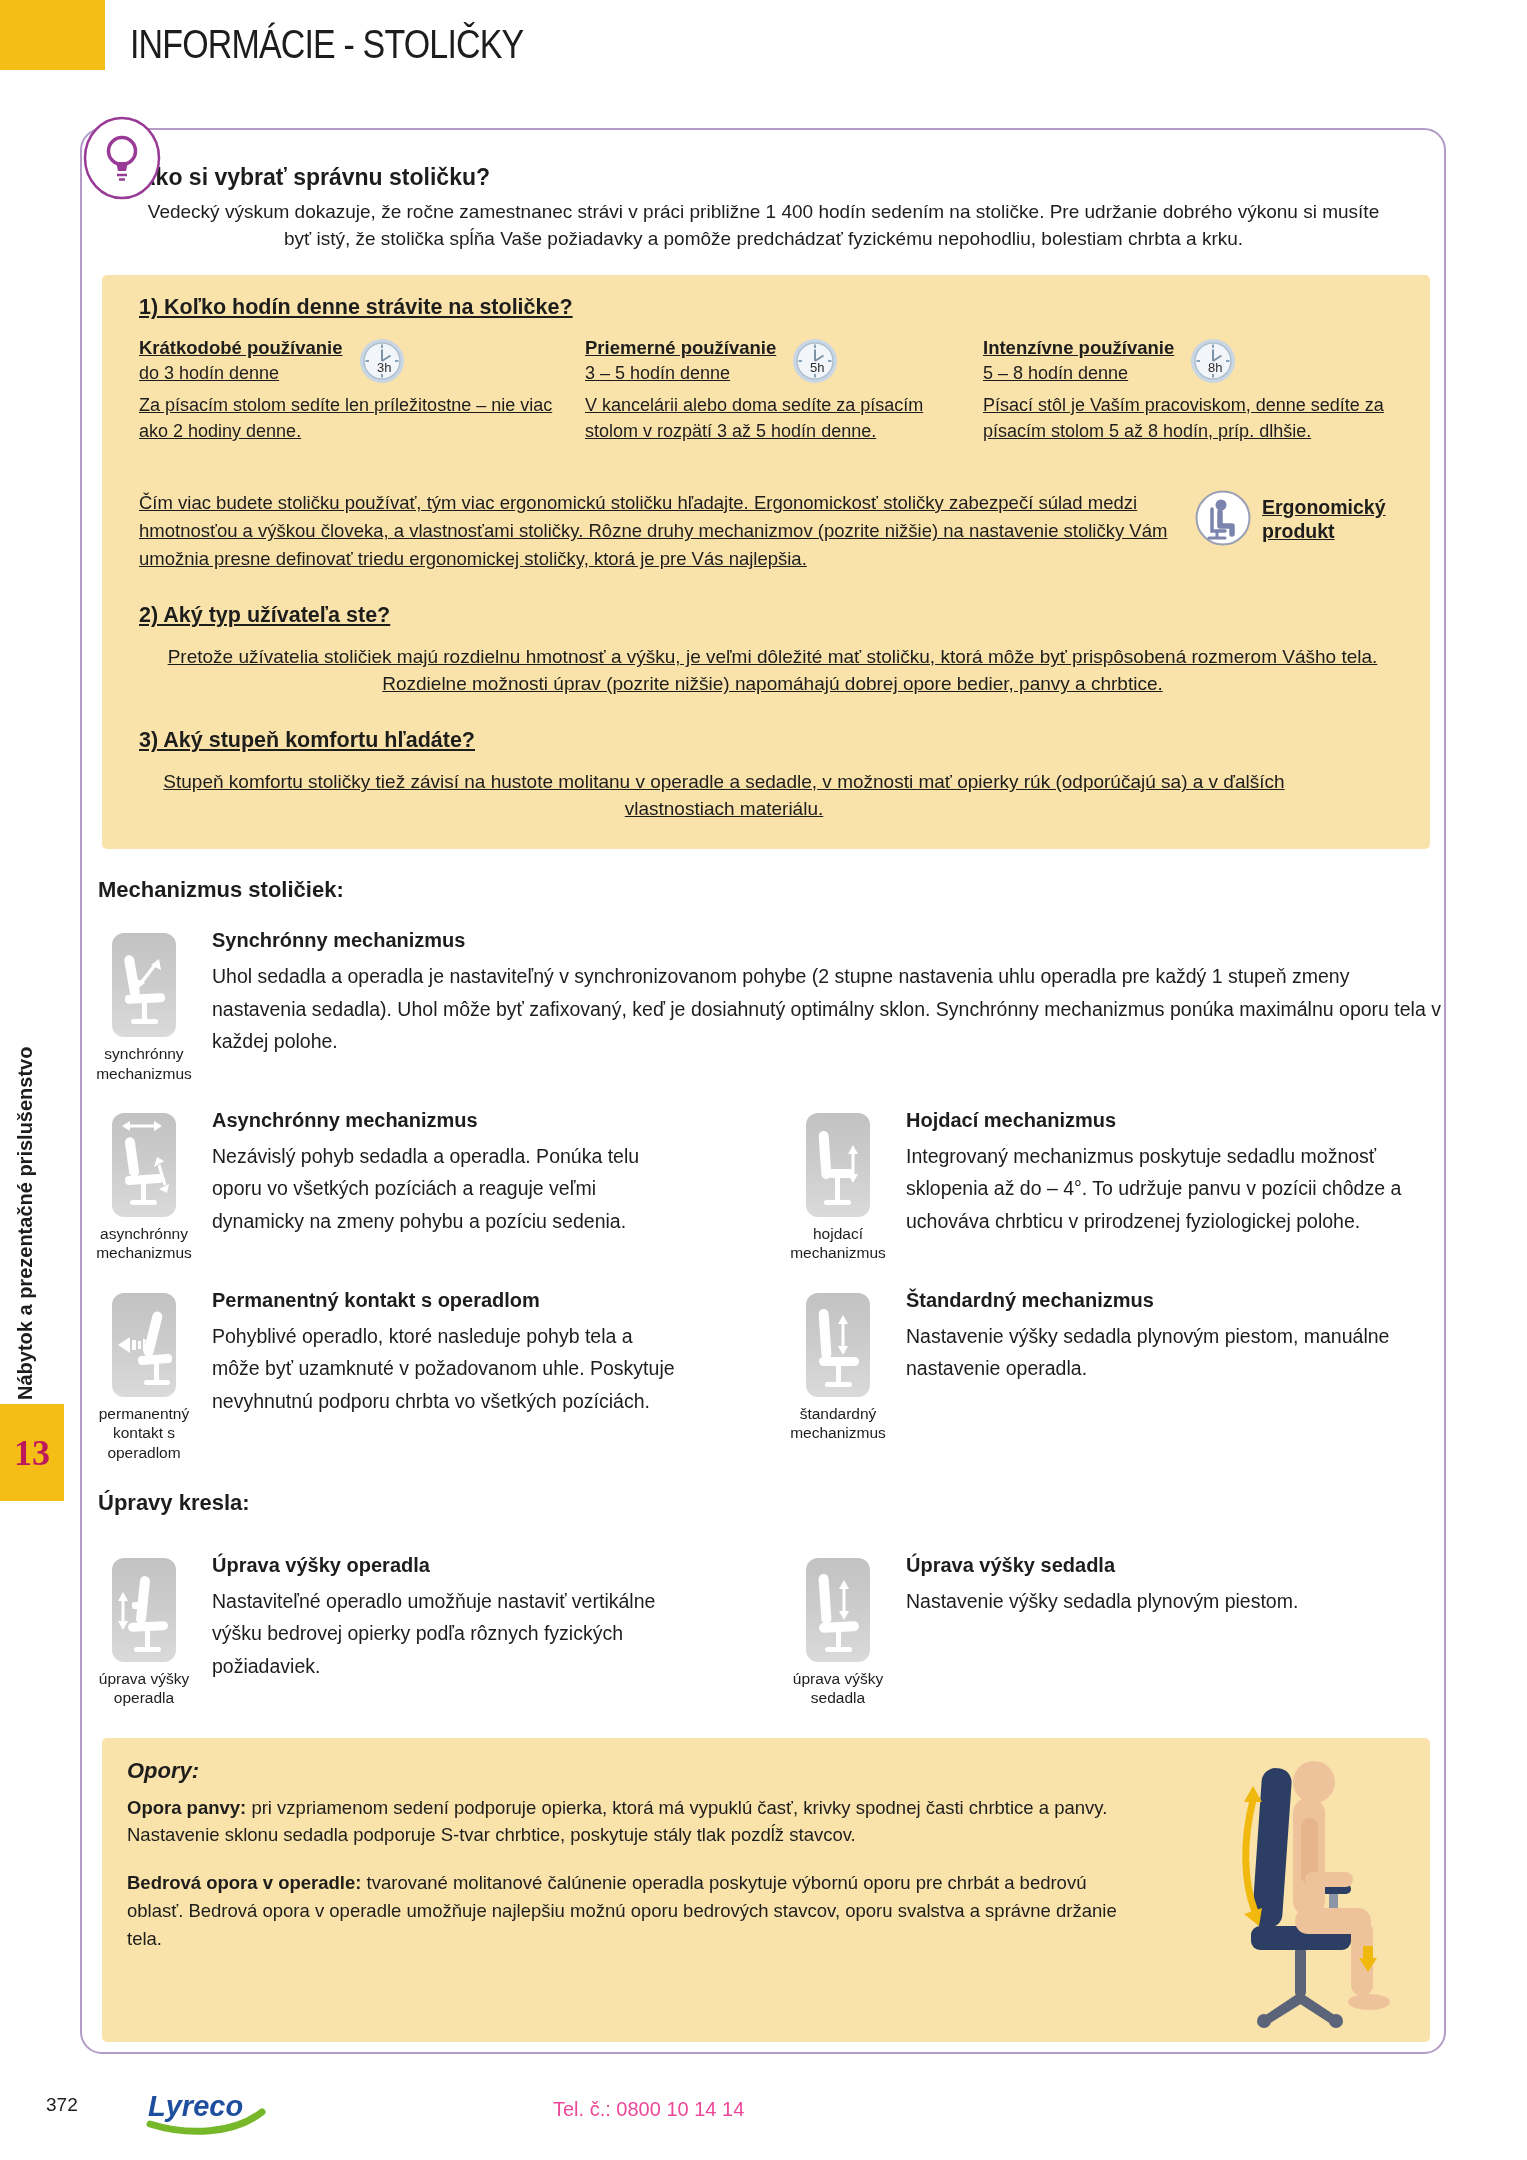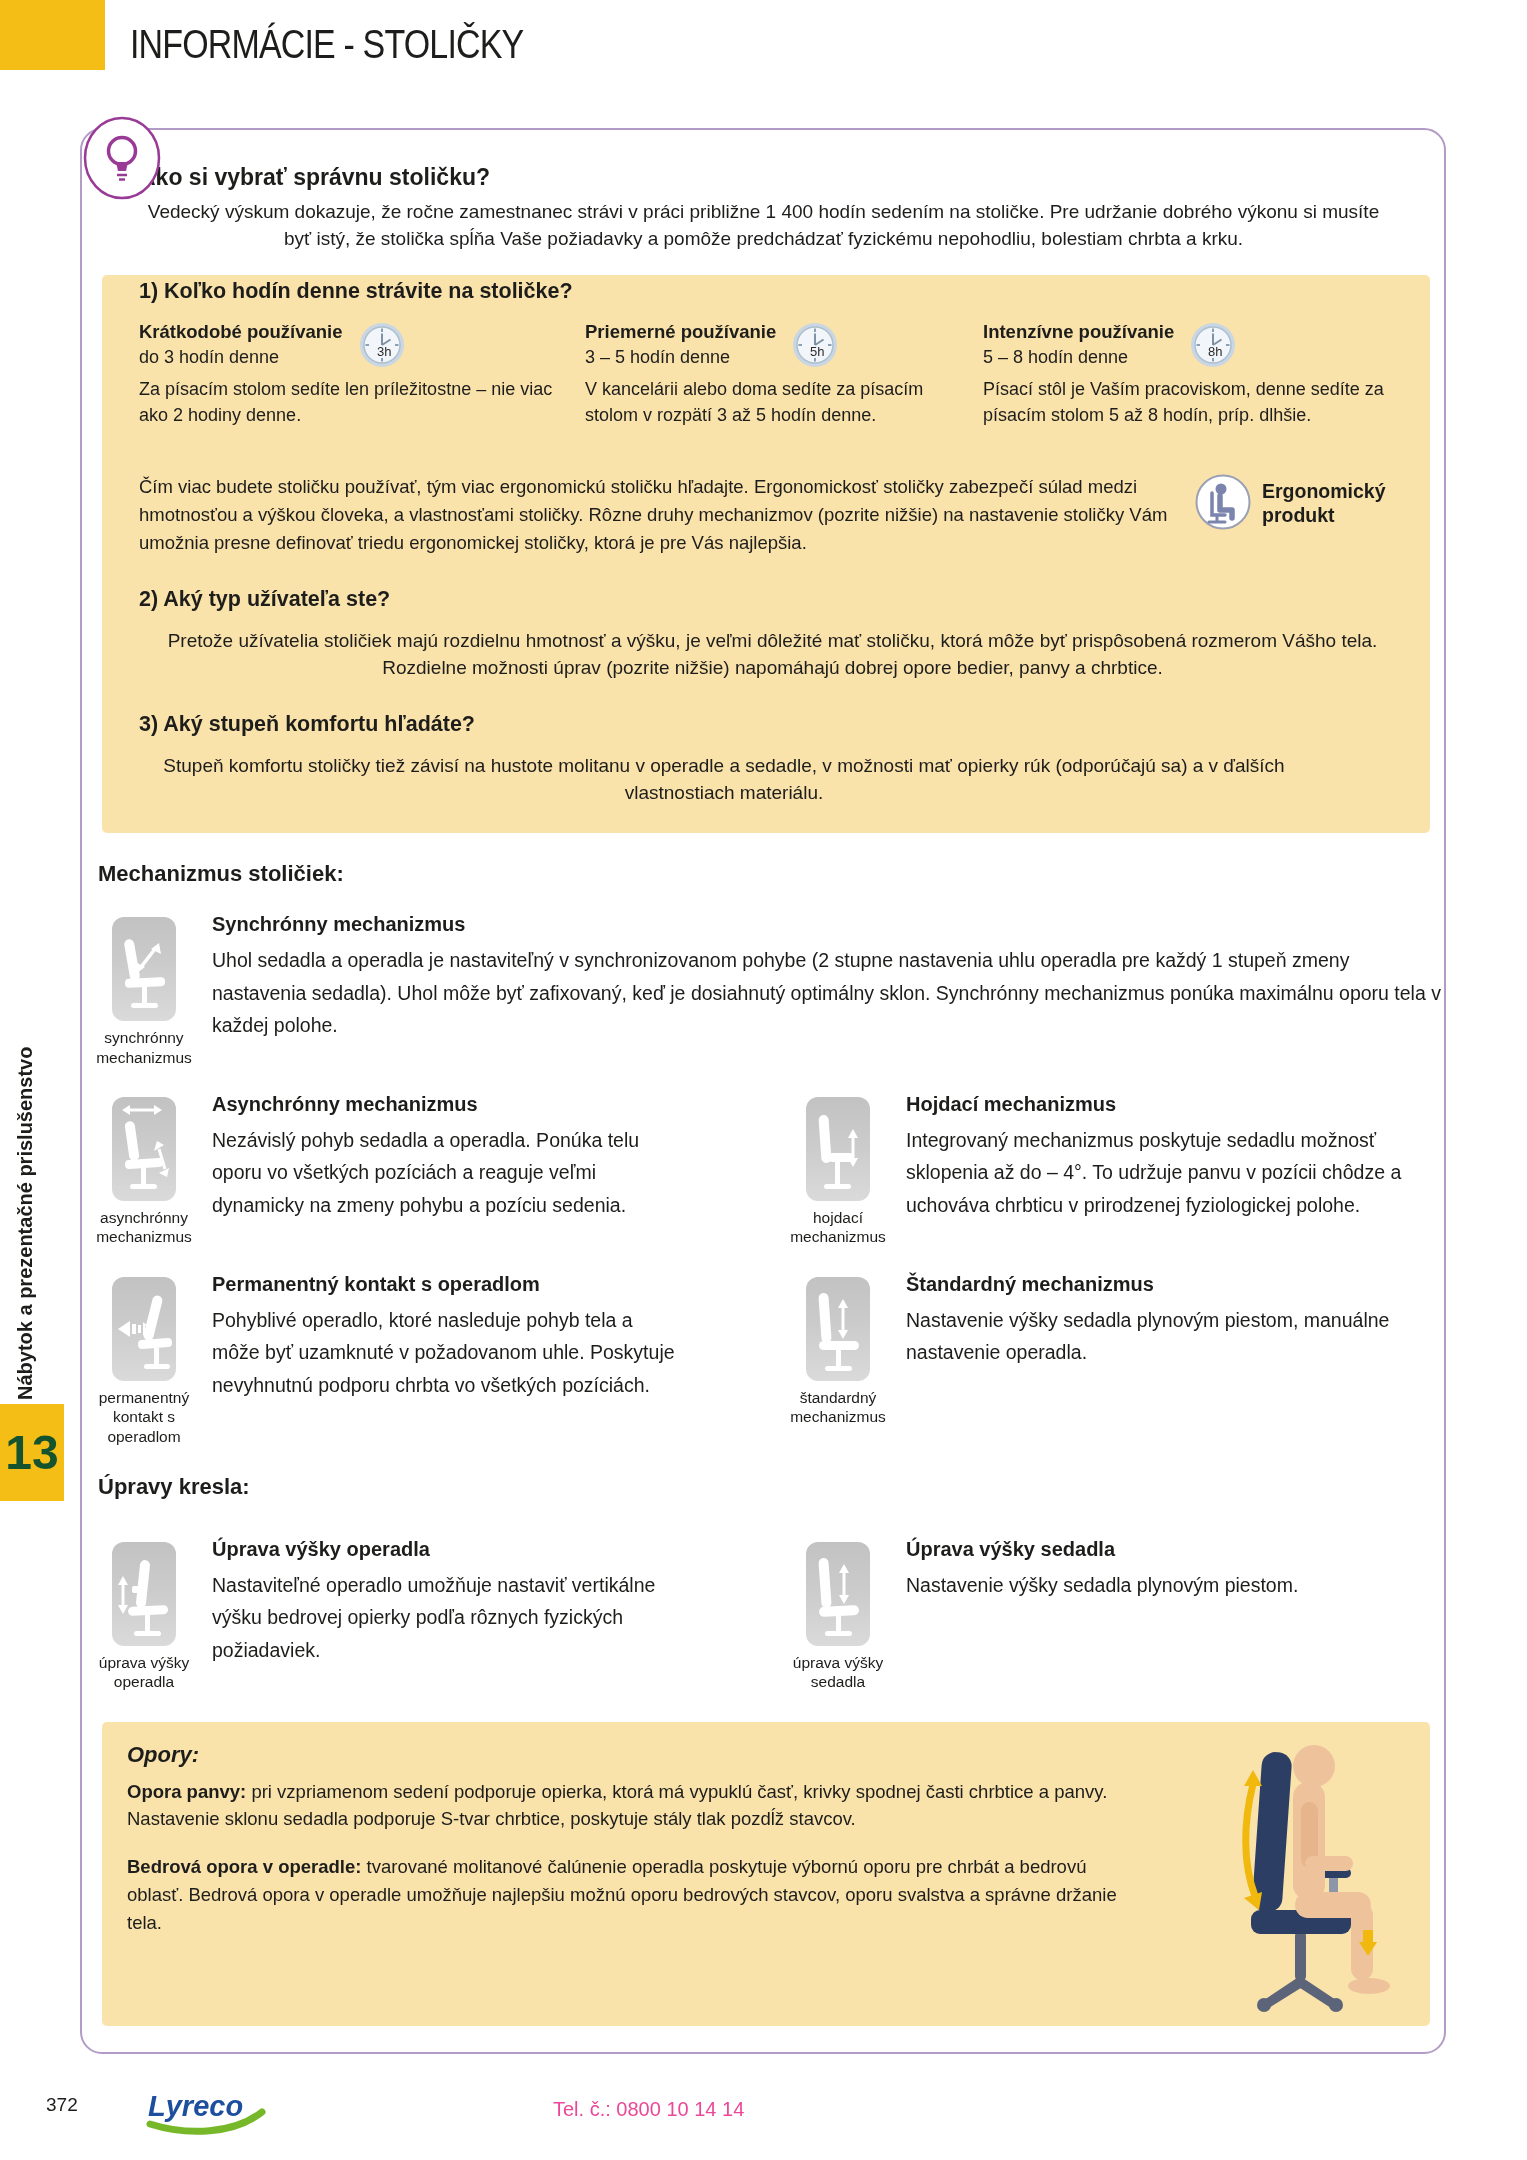--- a/index.html
+++ b/index.html
@@ -15,21 +15,21 @@
   .main-box { position:absolute; left:80px; top:128px; width:1366px; height:1926px;
               border:2.5px solid #b29bc6; border-radius:22px; background:#fff; }
   .bulb-badge { position:absolute; left:82px; top:116px; z-index:3; }
 
   .intro { margin:34px 56px 0 57px; }
   .heading-lg { font-size:23px; font-weight:bold; margin:0 0 8px 0; }
   .body-text { font-size:19px; line-height:1.42;text-align:center; }
   .intro .body-text { max-width:1280px; }
 
   .cream { background:#FAE2AB; border-radius:5px; }
-  .cream-top { margin:22px 14px 0 20px; padding:4px 24px 26px 37px; }
+  .cream-top { margin:22px 14px 0 20px; padding:20px 24px 26px 37px;text-decoration:underline; }
   .sec-heading { font-size:21.5px; font-weight:bold; margin:0 0 16px 0; }
   .sec-block { margin-top:30px; }
 
   .cols { display:flex; gap:26px; }
   .col-0 { width:420px; flex:0 0 420px; }
   .col-1 { width:372px; flex:0 0 372px; }
   .col-2 { flex:1; }
   .col-head { display:flex; align-items:flex-start; gap:16px; }
   .col-titles { }
   .col-title { font-size:18.5px; font-weight:bold; line-height:1.35; }
@@ -65,21 +65,21 @@
   .opory { position:relative; margin:30px 14px 0 20px; padding:20px 310px 26px 25px; min-height:304px; }
   .opory-heading { font-size:22px; font-weight:bold; font-style:italic; margin:0 0 10px 0; }
   .opory p { margin:0 0 20px 0; font-size:18.5px; line-height:1.5; }
   .opory b { font-weight:bold; }
   .illustration { position:absolute; right:16px; bottom:6px; }
 
   .sidebar-label { position:absolute; left:14px; top:1034px; height:366px;
                    writing-mode:vertical-rl; transform:rotate(180deg);
                    font-size:20px; font-weight:bold; white-space:nowrap; }
   .tab { position:absolute; left:0; top:1404px; width:64px; height:97px; background:#F5BE17;
-         color:#14532d; font-size:48px; font-weight:bold; display:flex; align-items:center; justify-content:center; }
+         color:#be185d; font-size:36px; font-weight:bold; display:flex; align-items:center; justify-content:center;font-family:Liberation Serif, serif; }
 
   .footer-page { position:absolute; left:46px; top:2094px; font-size:19px; }
   .logo { position:absolute; left:146px; top:2084px; }
   .footer-phone { position:absolute; left:553px; top:2098px; font-size:20px; color:#ec4899; }
 </style>
 </head>
 <body>
 
 <div class="page">
 

